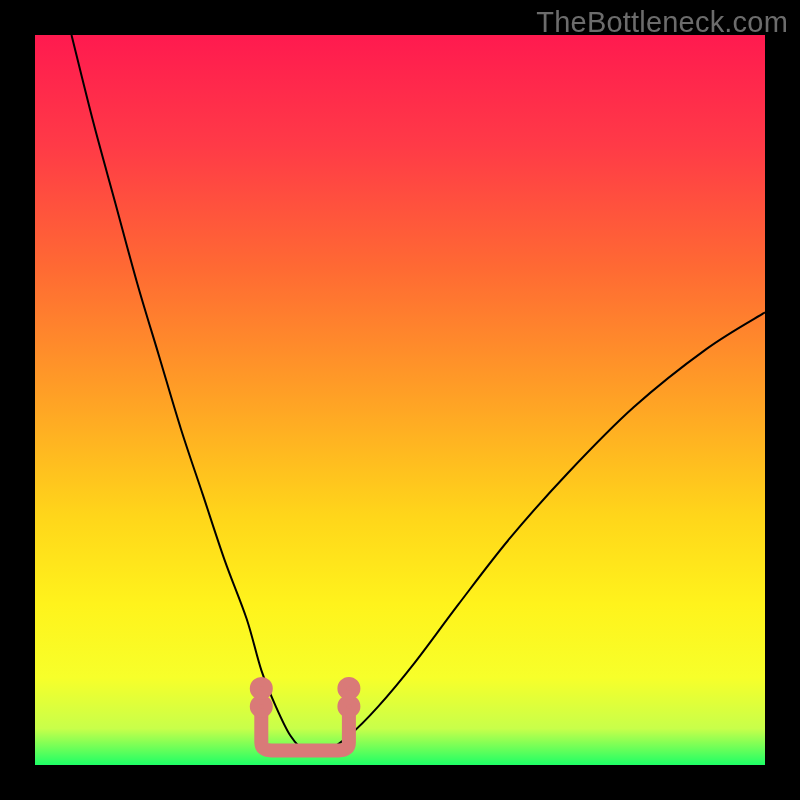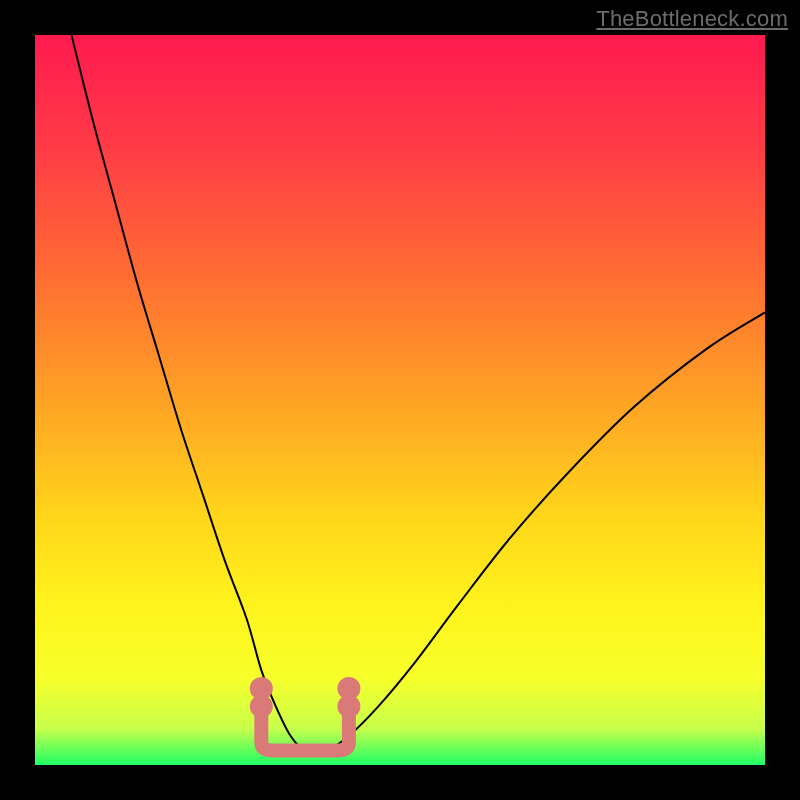--- a/index.html
+++ b/index.html
@@ -41,25 +41,24 @@
       var(--g6) 88%,
       var(--g7) 95%,
       var(--g8) 100%
     );
   }
   .watermark {
     position: absolute;
     top: 6px;
     right: 12px;
     font-family: Arial, Helvetica, sans-serif;
-    font-size: 22px;
+    font-size: 29px;
     color: #6c6c6c;
     letter-spacing: 0.2px;
     user-select: none;
-    text-decoration: underline;
   }
   svg.curve-layer {
     position: absolute;
     inset: 0;
     width: 100%;
     height: 100%;
   }
   .curve {
     fill: none;
     stroke: #000;

